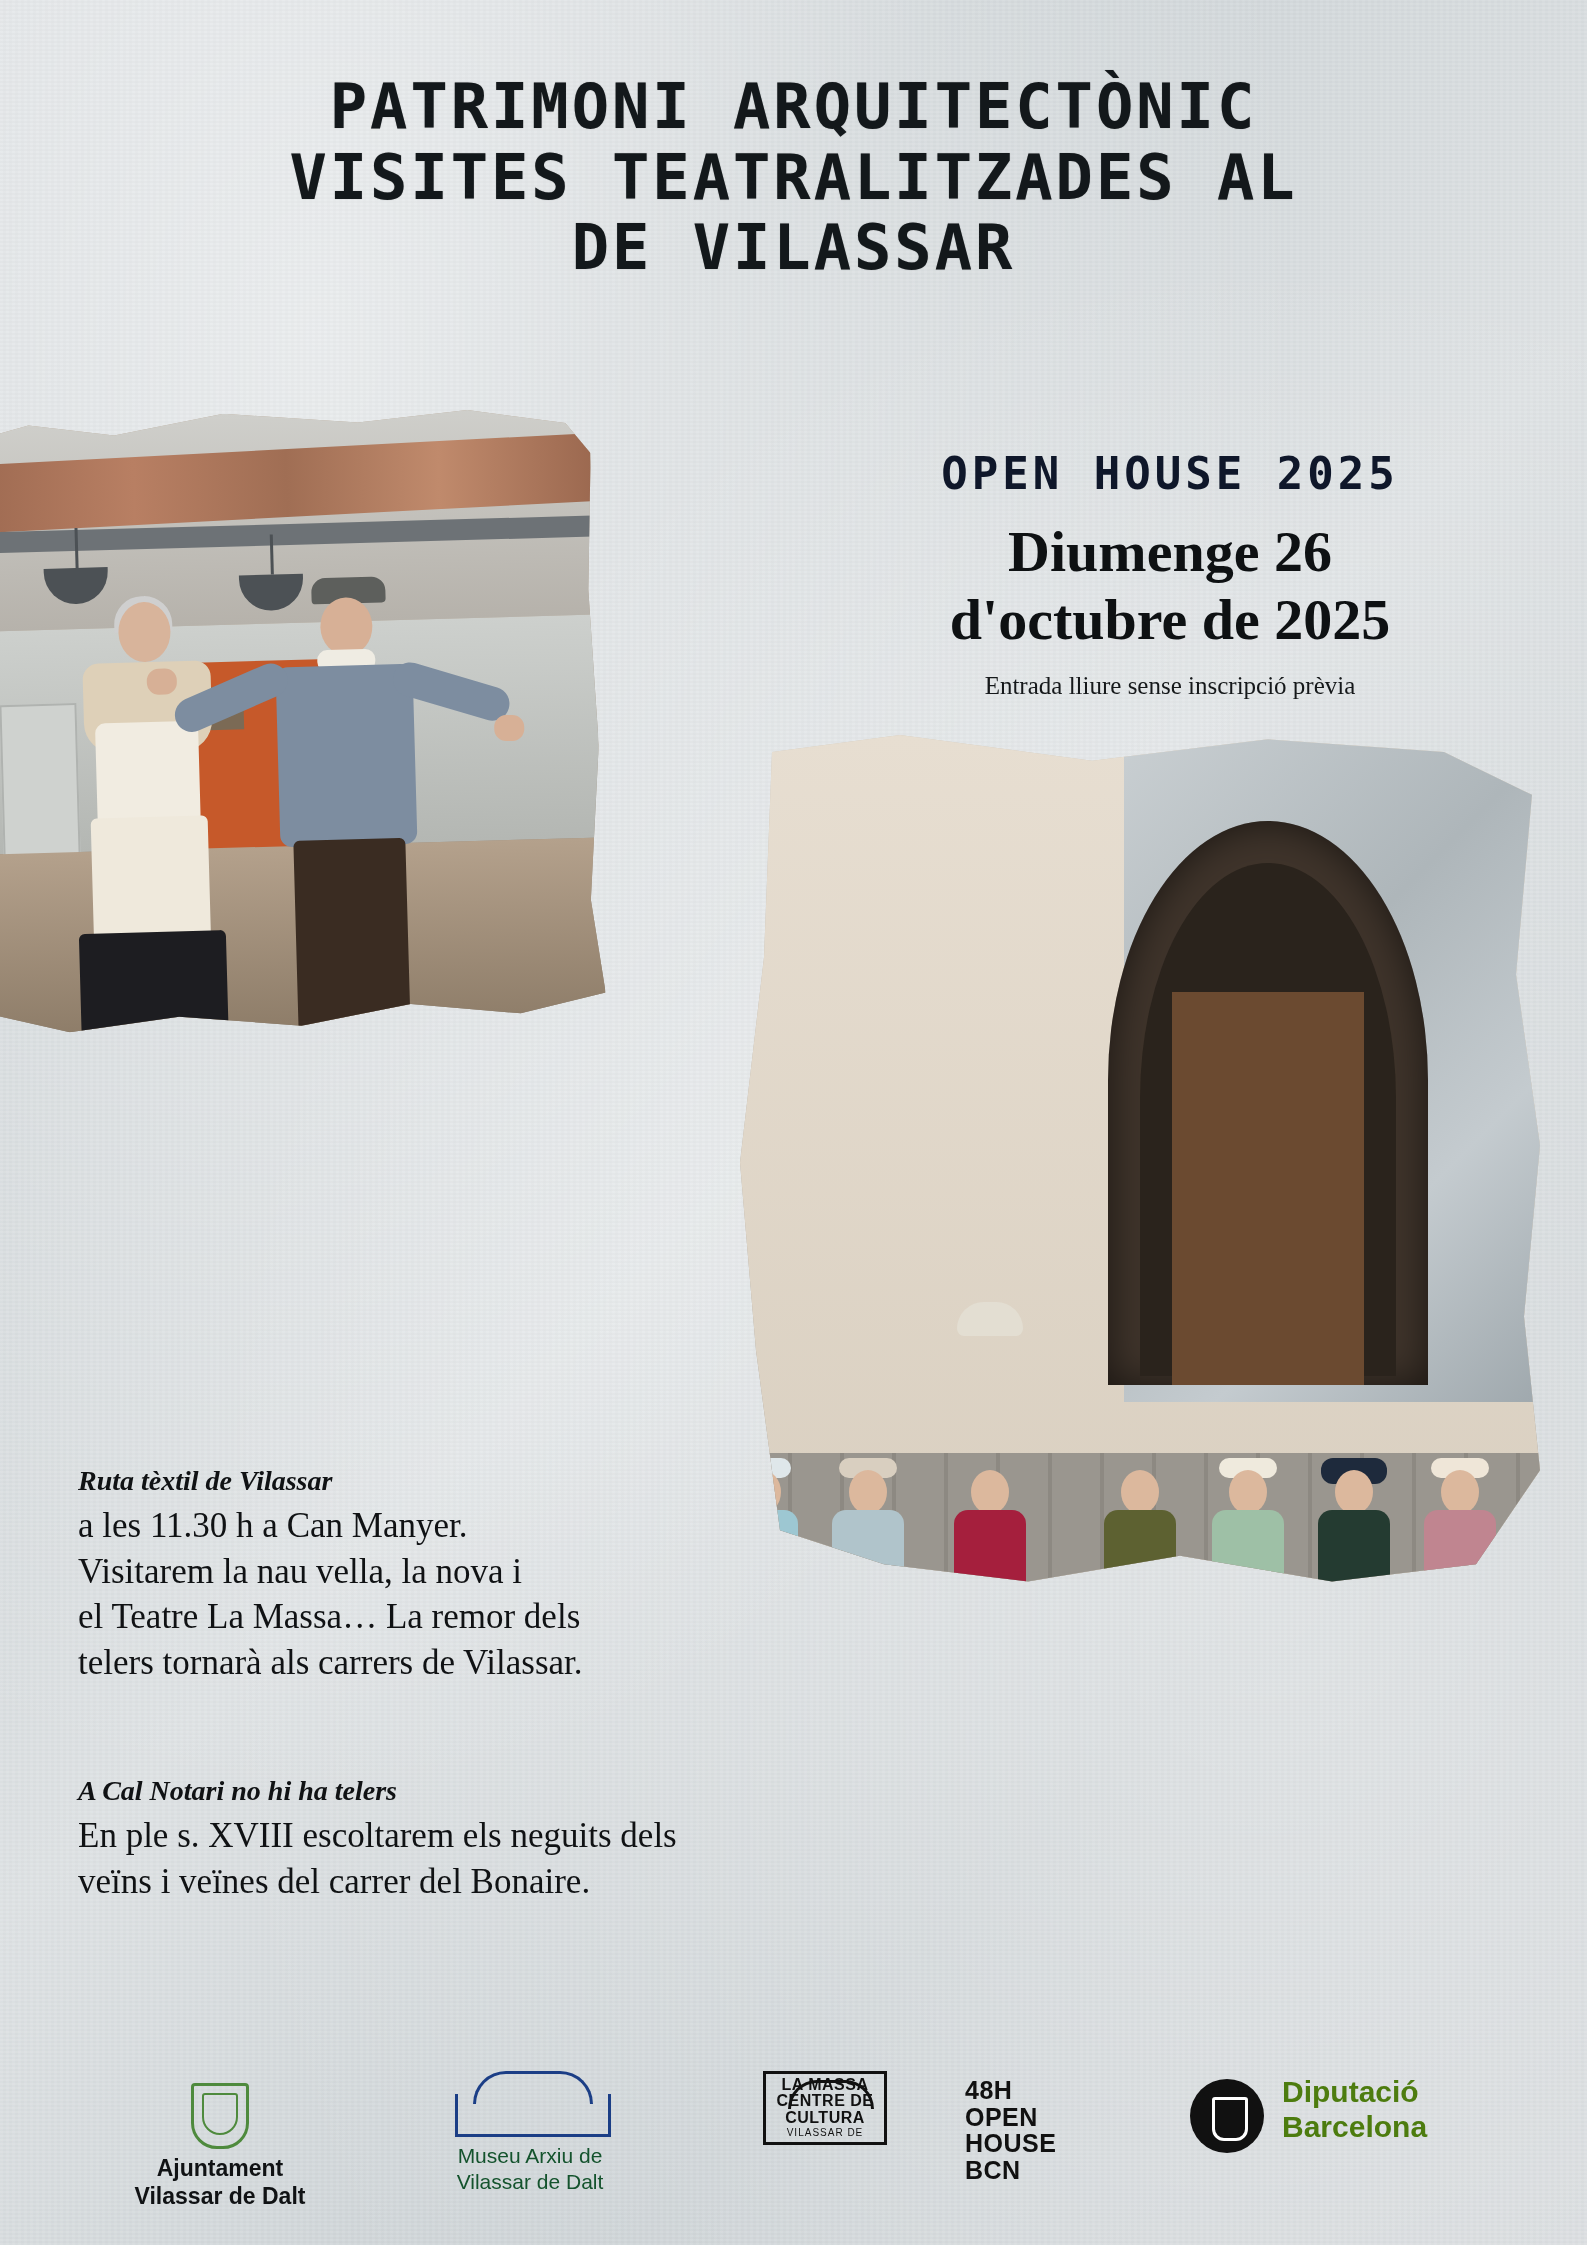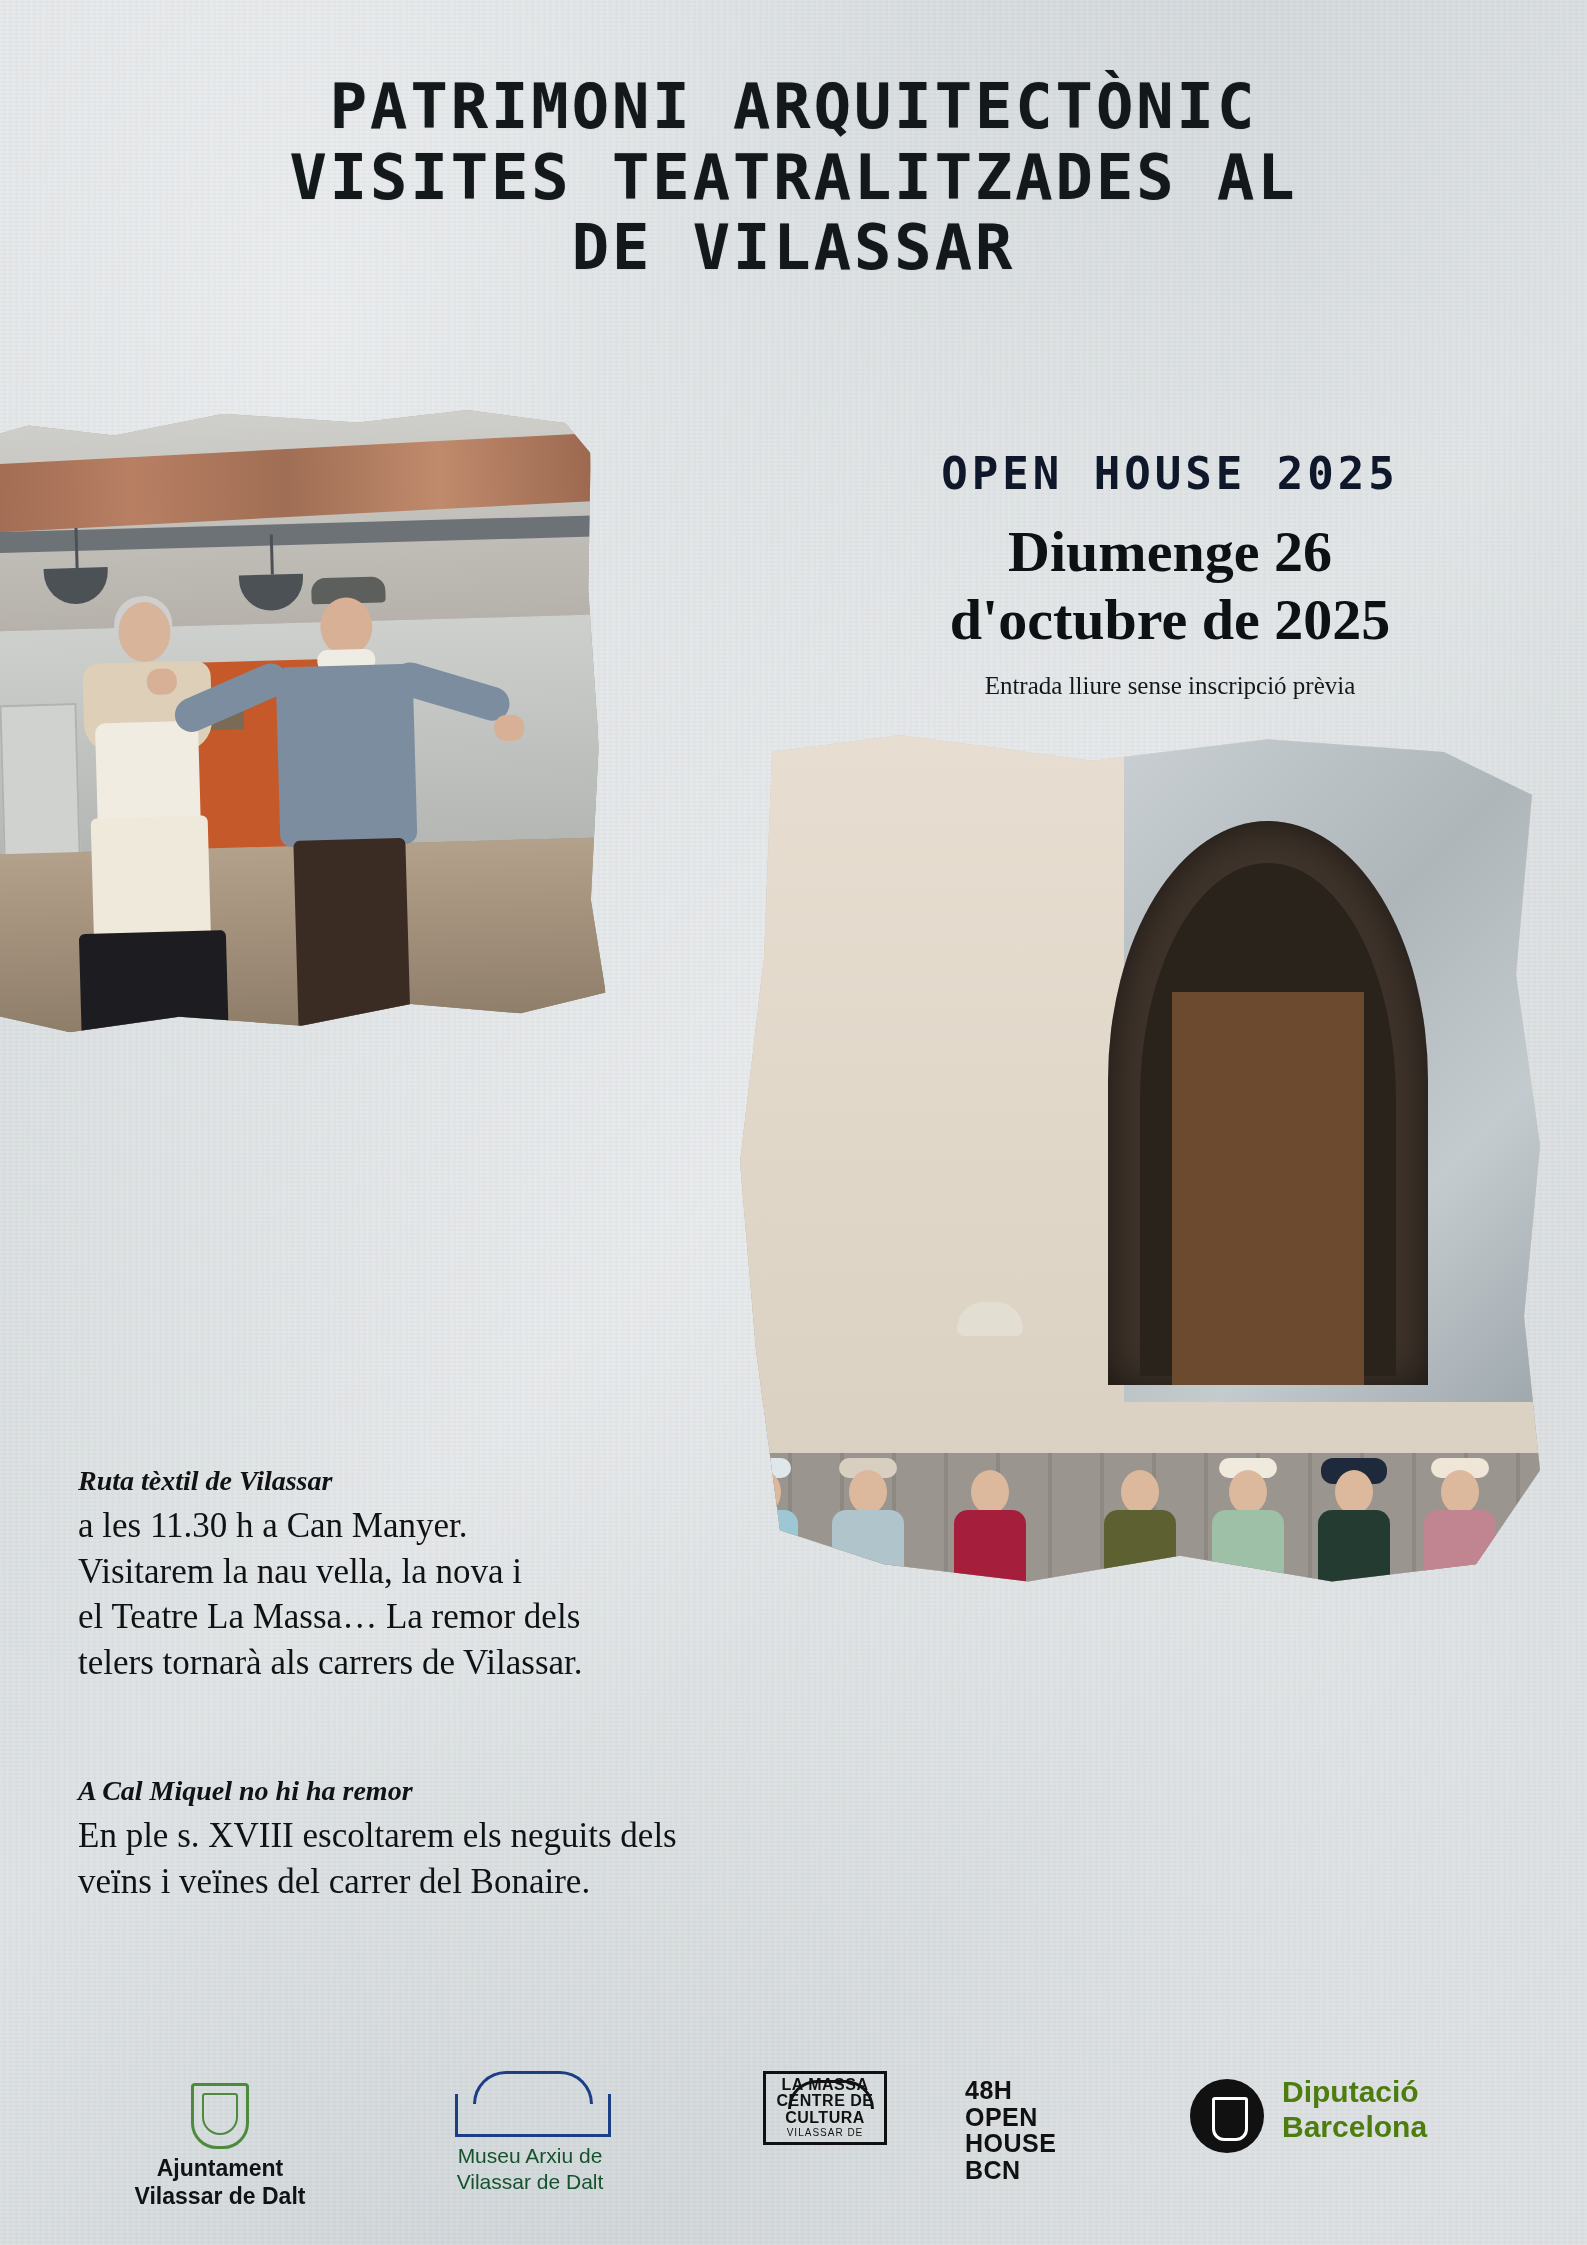--- a/index.html
+++ b/index.html
@@ -290,21 +290,21 @@
 
 <div class="block" id="block-1">
   <div class="bt-title">Ruta tèxtil de Vilassar</div>
   <p>a les 11.30 h a Can Manyer.</p>
   <p>Visitarem la nau vella, la nova i</p>
   <p>el Teatre La Massa… La remor dels</p>
   <p>telers tornarà als carrers de Vilassar.</p>
 </div>
 
 <div class="block" id="block-2">
-  <div class="bt-title">A Cal Miquel no hi ha remor</div>
+  <div class="bt-title">A Cal Notari no hi ha telers</div>
   <p>En ple s. XVIII escoltarem els neguits dels</p>
   <p>veïns i veïnes del carrer del Bonaire.</p>
 </div>
 
 <div class="footer">
 
   <div class="logo l1">
     <div class="shield"></div>
     <div class="txt">Ajuntament</div>
     <div class="txt">Vilassar de Dalt</div>

